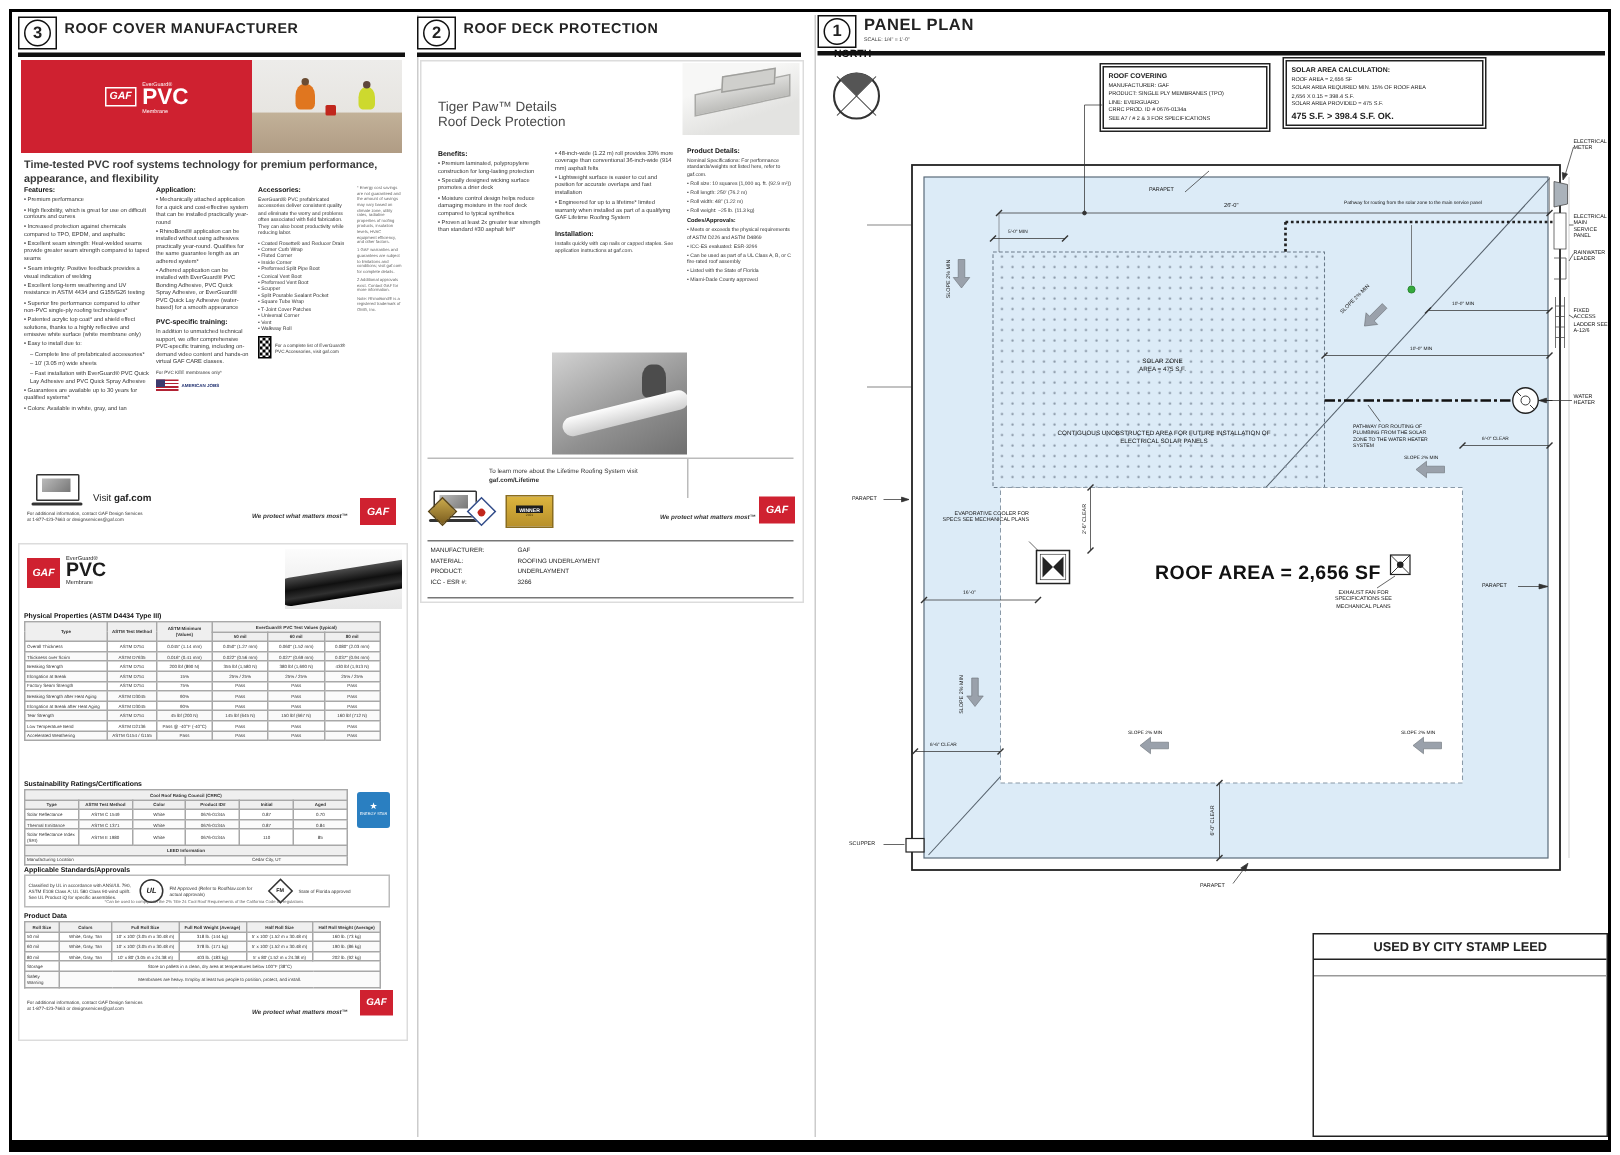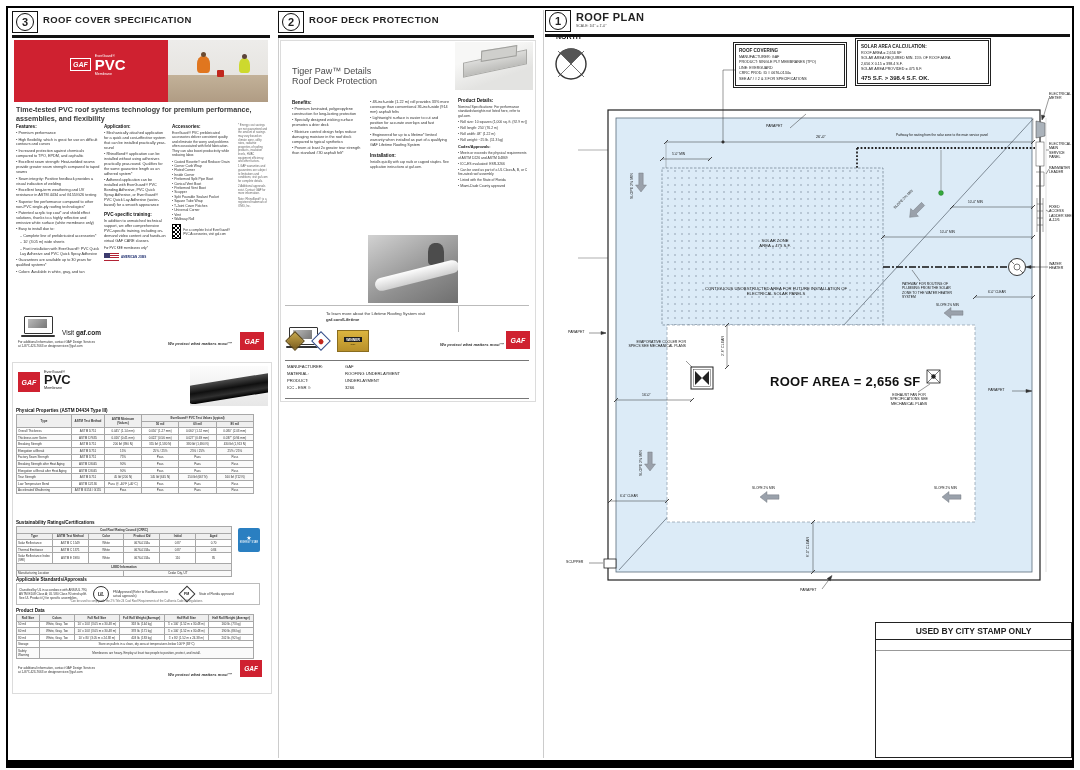--- a/index.html
+++ b/index.html
@@ -89,40 +89,40 @@
 
 <div id="sheet">
   <div class="vsep" style="left:270px"></div>
   <div class="vsep" style="left:535px"></div>
 </div>
 
 <div class="phead" style="left:12px;top:11px;width:258px">
   <div class="pnum">
     <span class="pnumc">3</span>
   </div>
-  <div class="ptitle">ROOF COVER SPECIFICATION</div>
+  <div class="ptitle">ROOF COVER MANUFACTURER</div>
 </div>
 
 <div class="abs hero">
   <div class="hero-photo">
     <div class="worker1"></div>
     <div class="worker2"></div>
     <div class="bucket"></div>
   </div>
   <div class="hero-logo">
     <span class="gafbox-hero">GAF</span>
     <span>
       <div class="pvc-sm">EverGuard®</div>
       <div class="pvc-big">PVC</div>
       <div class="pvc-sm">Membrane</div>
     </span>
   </div>
 </div>
 
-<div class="abs headline" style="left:16px;top:105px;width:238px">Time-tested PVC roof systems technology for premium performance, assemblies, and flexibility</div>
+<div class="abs headline" style="left:16px;top:105px;width:238px">Time-tested PVC roof systems technology for premium performance, appearance, and flexibility</div>
 
 <div class="abs" style="left:16px;top:124px;width:84px">
   <div class="coltitle">Features:</div>
   <div class="t38">
       <div class="li bullet">Premium performance</div>
       <div class="li bullet">High flexibility, which is great for use on difficult contours and curves</div>
       <div class="li bullet">Increased protection against chemicals compared to TPO, EPDM, and asphaltic</div>
       <div class="li bullet">Excellent seam strength: Heat-welded seams provide greater seam strength compared to taped seams</div>
       <div class="li bullet">Seam integrity: Positive feedback provides a visual indication of welding</div>
       <div class="li bullet">Excellent long-term weathering and UV resistance in ASTM 4434 and G155/G26 testing</div>
@@ -535,21 +535,21 @@
     <span>3266</span>
   </div>
 </div>
 <div class="abs" style="left:285px;top:398px;width:244px;border-top:0.8px solid #777"></div>
 
 <div class="phead" style="left:545px;top:10px;width:525px">
   <div class="pnum">
     <span class="pnumc">1</span>
   </div>
   <div>
-    <div class="ptitle" style="font-size:11px;padding-top:1px">ROOF PLAN</div>
+    <div class="ptitle" style="font-size:11px;padding-top:1px">PANEL PLAN</div>
     <div class="pscale">SCALE: 1/4" = 1'-0"</div>
   </div>
 </div>
 
 <svg class="abs" style="left:545px;top:35px" width="535" height="735" viewBox="545 35 535 735">
   <defs>
     <pattern id="dots" width="7" height="7" patternUnits="userSpaceOnUse">
       <circle cx="3" cy="3" r="0.8" fill="#8b99a8"></circle>
     </pattern>
   </defs>
@@ -747,15 +747,15 @@
 <div class="plab" style="left:940px;top:230px;font-size:3.2px">10'-0" MIN</div>
 <div class="plab" style="left:642px;top:393px;font-size:3.4px">16'-0"</div>
 <div class="plab" style="left:620px;top:494px;font-size:3.2px">6'-6" CLEAR</div>
 <div class="plab" style="left:988px;top:290px;font-size:3.2px">6'-0" CLEAR</div>
 
 <div class="plab" style="left:936px;top:303px;font-size:3.2px">SLOPE 2% MIN</div>
 <div class="plab" style="left:752px;top:486px;font-size:3.2px">SLOPE 2% MIN</div>
 <div class="plab" style="left:934px;top:486px;font-size:3.2px">SLOPE 2% MIN</div>
 
 <div class="stamp">
-  <div class="sthead">USED BY CITY STAMP ONLY</div>
+  <div class="sthead">USED BY CITY STAMP LEED</div>
   <div class="strule"></div>
 </div>
 
 </body></html>

